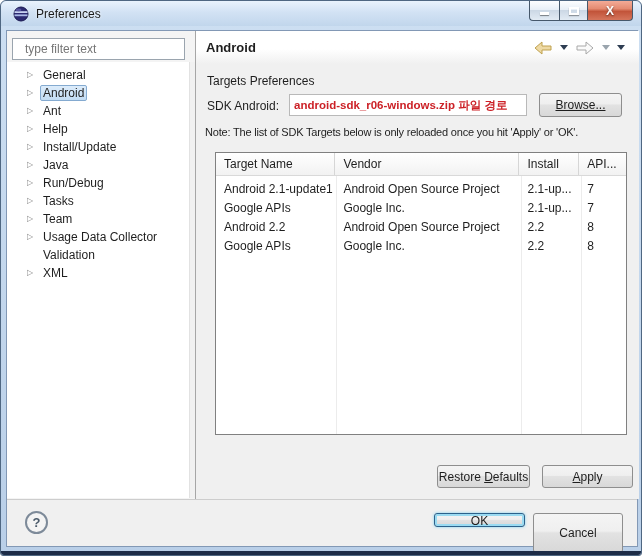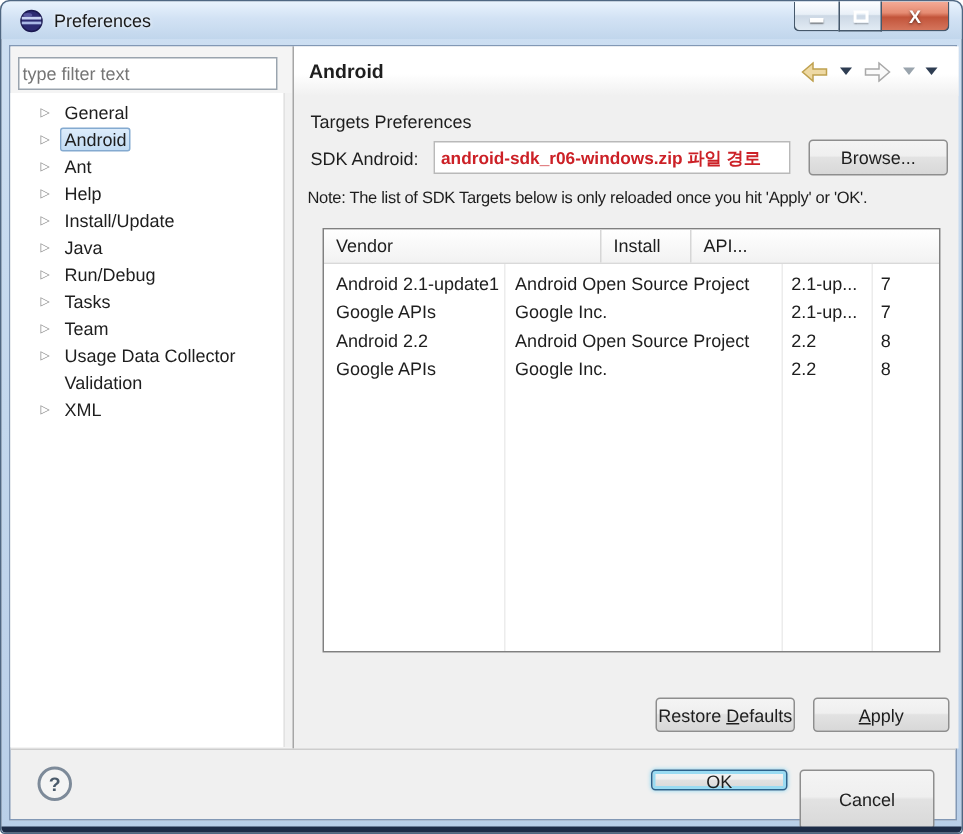--- a/index.html
+++ b/index.html
@@ -33,21 +33,21 @@
   .glyph-close { color:#fff; font-weight:bold; font-size:12px; line-height:1;
                  text-shadow:0 1px 2px rgba(0,0,0,.55); }
 
   
   .dialog { position:absolute; left:5px; top:29px; width:632px; height:517px;
             background:#f0f0f0; border:1px solid #8298b5; }
 
   
   .sidebar { position:absolute; left:0; top:0; width:188px; height:468px; background:#f4f4f4; }
   .filter-input { position:absolute; left:5px; top:7px; width:173px; height:22px;
-                  border:1px solid #9aa4ae; background:#fff; padding:0 2px;
+                  border:1px solid #9aa4ae; background:#fff; padding:0 12px;
                   font-family:"Liberation Sans",sans-serif; font-size:12px; color:#1e1e1e; }
   .filter-input::placeholder { color:#757575; opacity:1; }
   .tree-panel { position:absolute; left:0; top:31px; width:182px; height:436px;
                 background:#fff; padding-top:4px; }
   .scroll-track { position:absolute; left:182px; top:31px; width:6px; height:436px;
                   background:#f1f1f1; border-left:1px solid #e2e2e2; }
   .tree-item { display:flex; align-items:center; height:18px; padding-left:20px; cursor:default; }
   .twisty { width:13px; font-size:8px; color:#8a8a8a; line-height:18px; }
   .twisty.hidden { visibility:hidden; }
   .tree-label { padding:1px 3px; white-space:nowrap; }
@@ -71,21 +71,21 @@
   .sdk-input { position:absolute; left:93px; top:63px; width:238px; height:22px;
                border:1px solid #b9b9b9; background:#fff; padding:0 4px;
                font-family:"Liberation Sans",sans-serif; font-size:11.5px; font-weight:bold; }
   .note-label { position:absolute; left:9px; top:95px; font-size:11px; letter-spacing:-0.2px;
                 white-space:nowrap; }
 
   
   .btn { border:1px solid #8e8e8e; border-radius:3px; color:#1e1e1e; text-align:center;
          background:linear-gradient(180deg,#f4f4f4,#efefef 45%,#e2e2e2 50%,#d8d8d8);
          font-family:"Liberation Sans",sans-serif; font-size:12px; cursor:default; }
-  .btn-browse { position:absolute; left:343px; top:62px; width:93px; height:24px; }
+  .btn-browse { position:absolute; left:343px; top:62px; width:83px; height:24px;text-decoration:underline; }
   .btn-restore { position:absolute; left:241px; top:434px; width:93px; height:23px; }
   .btn-apply { position:absolute; left:346px; top:434px; width:91px; height:23px; }
   .u { text-decoration:underline; }
 
   
   .sdk-table { position:absolute; left:19px; top:121px; width:412px; height:283px;
                background:#fff; border:1px solid #808080; overflow:hidden; }
   .col-line { position:absolute; top:23px; bottom:0; width:1px; background:#ececec; }
   .thead { position:absolute; left:0; top:0; right:0; height:23px; display:flex;
            background:linear-gradient(180deg,#ffffff,#f2f2f2); border-bottom:1px solid #d9d9d9; }
@@ -212,20 +212,21 @@
       <input class="sdk-input" value="android-sdk_r06-windows.zip 파일 경로" style="color: rgb(204, 33, 39);">
       <button class="btn btn-browse">Browse...</button>
 
       <div class="note-label">Note: The list of SDK Targets below is only reloaded once you hit 'Apply' or 'OK'.</div>
 
       <div class="sdk-table">
         <div class="col-line" style="left:120px"></div>
         <div class="col-line" style="left:305px"></div>
         <div class="col-line" style="left:365px"></div>
         <div class="thead">
+          <div class="th c0">Target Name</div>
           <div class="th c1">Vendor</div>
           <div class="th c2">Install</div>
           <div class="th c3">API...</div>
         </div>
         <div class="tbody">
           <div class="tr">
             <div class="td c0">Android 2.1-update1</div>
             <div class="td c1">Android Open Source Project</div>
             <div class="td c2">2.1-up...</div>
             <div class="td c3">7</div>

